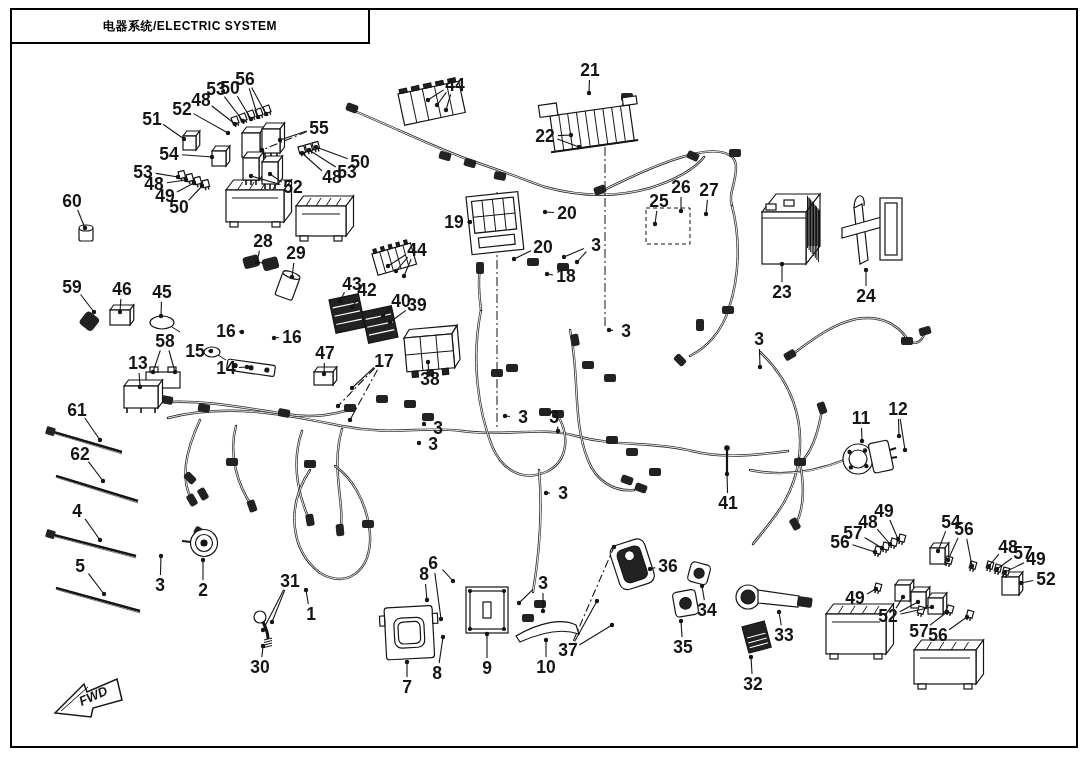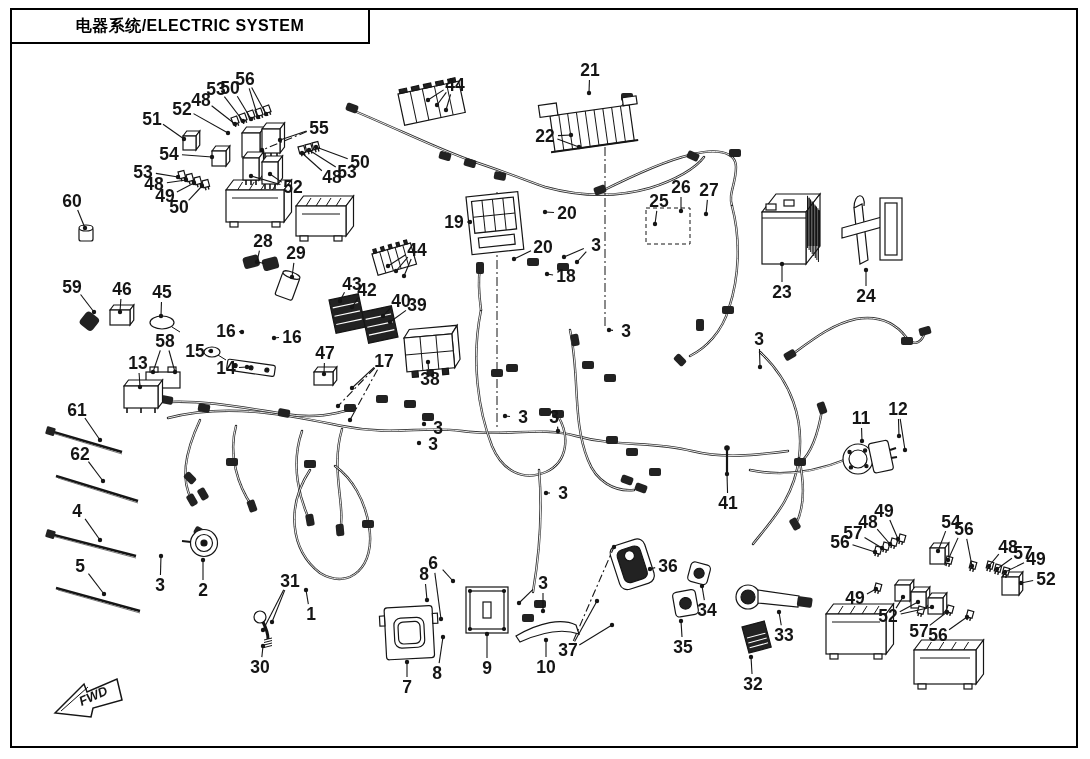--- a/index.html
+++ b/index.html
@@ -1,21 +1,21 @@
 <!DOCTYPE html>
 <html><head>
 <meta charset="utf-8">
 <style>
   html,body{margin:0;padding:0;background:#e8e8e8;}
   .stage{position:relative;width:1090px;height:759px;background:#ffffff;overflow:hidden;
          font-family:"Liberation Sans", sans-serif;}
   .frame{position:absolute;left:10px;top:8px;width:1068px;height:740px;border:2px solid #000;box-sizing:border-box;}
   .title-box{position:absolute;left:10px;top:8px;width:360px;height:36px;border:2px solid #000;box-sizing:border-box;
              display:flex;align-items:center;justify-content:center;background:#fff;}
-  .title-box span{font-size:16px;font-weight:bold;color:#000;letter-spacing:.5px;white-space:nowrap;}
+  .title-box span{font-size:12px;font-weight:bold;color:#000;letter-spacing:.5px;white-space:nowrap;}
   svg#diagram{position:absolute;left:0;top:0;width:1090px;height:759px;}
 </style>
 </head>
 <body>
 
 <div class="stage">
   <div class="frame"></div>
   <svg id="diagram" viewBox="0 0 1090 759">
       <g>
         <path d="M352,110 C400,130 440,150 475,162 C505,172 528,181 545,187 C585,198 622,196 650,188 C676,180 696,168 704,157" fill="none" stroke="#2a2a2a" stroke-width="2.4" stroke-linecap="round"></path>

